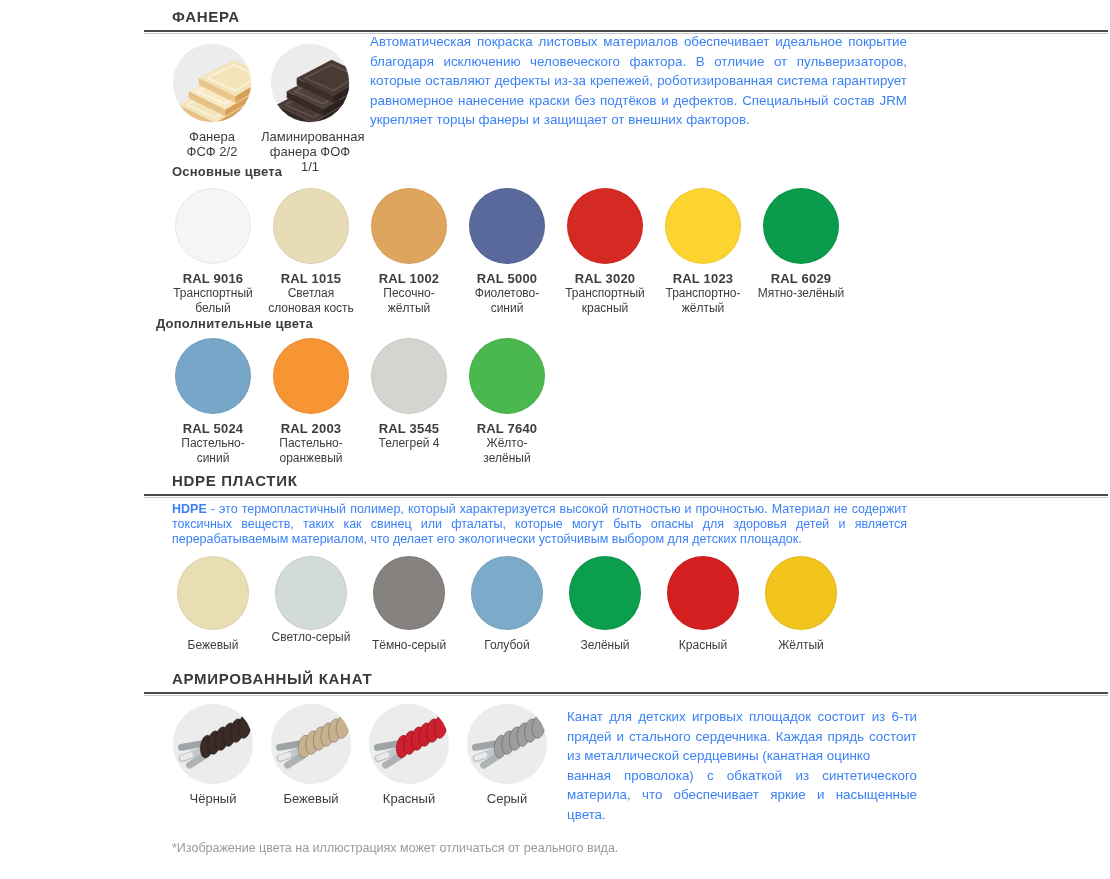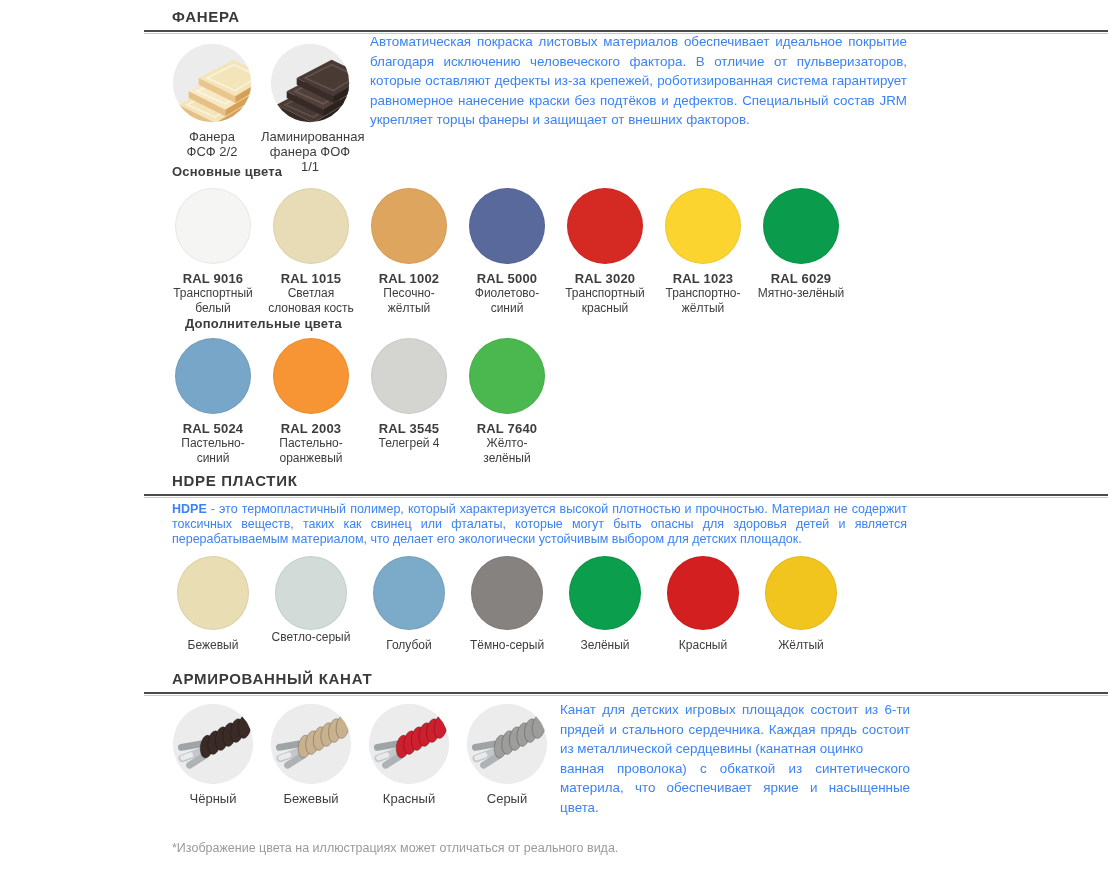--- a/index.html
+++ b/index.html
@@ -144,21 +144,21 @@
       <div class="cname pre">Транспортно-
 жёлтый</div>
     </div>
     <div class="cell">
       <div class="dot d76" style="background: rgb(10, 156, 76);"></div>
       <div class="code">RAL 6029</div>
       <div class="cname pre">Мятно-зелёный</div>
     </div>
   </div>
 
-  <div class="grouplabel" style="left:185px;top:316px">Дополнительные цвета</div>
+  <div class="grouplabel" style="left:156px;top:316px">Дополнительные цвета</div>
 
   <div class="row" style="left:164px;top:338px">
     <div class="cell">
       <div class="dot d76" style="background: rgb(119, 166, 201);"></div>
       <div class="code">RAL 5024</div>
       <div class="cname pre">Пастельно-
 синий</div>
     </div>
     <div class="cell">
       <div class="dot d76" style="background: rgb(247, 148, 51);"></div>
@@ -189,26 +189,26 @@
   <div class="row" style="left:164px;top:556px">
     <div class="cell">
       <div class="dot d72" style="background: rgb(233, 221, 179);"></div>
       <div class="cname" style="margin-top:8px">Бежевый</div>
     </div>
     <div class="cell">
       <div class="dot d72" style="background: rgb(210, 219, 215);"></div>
       <div class="cname" style="">Светло-серый</div>
     </div>
     <div class="cell">
+      <div class="dot d72" style="background: rgb(133, 130, 128);"></div>
+      <div class="cname" style="margin-top:8px">Тёмно-серый</div>
+    </div>
+    <div class="cell">
       <div class="dot d72" style="background: rgb(124, 170, 201);"></div>
       <div class="cname" style="margin-top:8px">Голубой</div>
-    </div>
-    <div class="cell">
-      <div class="dot d72" style="background: rgb(133, 130, 128);"></div>
-      <div class="cname" style="margin-top:8px">Тёмно-серый</div>
     </div>
     <div class="cell">
       <div class="dot d72" style="background: rgb(11, 158, 77);"></div>
       <div class="cname" style="margin-top:8px">Зелёный</div>
     </div>
     <div class="cell">
       <div class="dot d72" style="background: rgb(211, 31, 32);"></div>
       <div class="cname" style="margin-top:8px">Красный</div>
     </div>
     <div class="cell">
@@ -326,18 +326,18 @@
             <ellipse cx="80" cy="44" rx="7.5" ry="14" transform="rotate(30 80 44)"></ellipse>
             <ellipse cx="90" cy="43" rx="7.5" ry="14" transform="rotate(30 90 43)"></ellipse>
           </g>
         </g>
           </g>
       </svg>
       <div class="figlabel">Серый</div>
     </div>
   </div>
 
-  <p class="para pre" style="left:560px;top:700px;width:350px;margin:0">Канат для детских игровых площадок состоит из 6-ти прядей и стального сердечника. Каждая прядь состоит из металлической сердцевины (канатная оцинко
+  <p class="para pre" style="left:560px;top:700px;width:350px;margin:7px">Канат для детских игровых площадок состоит из 6-ти прядей и стального сердечника. Каждая прядь состоит из металлической сердцевины (канатная оцинко
 ванная проволока) с обкаткой из синтетического материла, что обеспечивает яркие и насыщенные цвета.</p>
 
   <div class="footnote">*Изображение цвета на иллюстрациях может отличаться от реального вида.</div>
 
 </div>
 
 </body></html>

